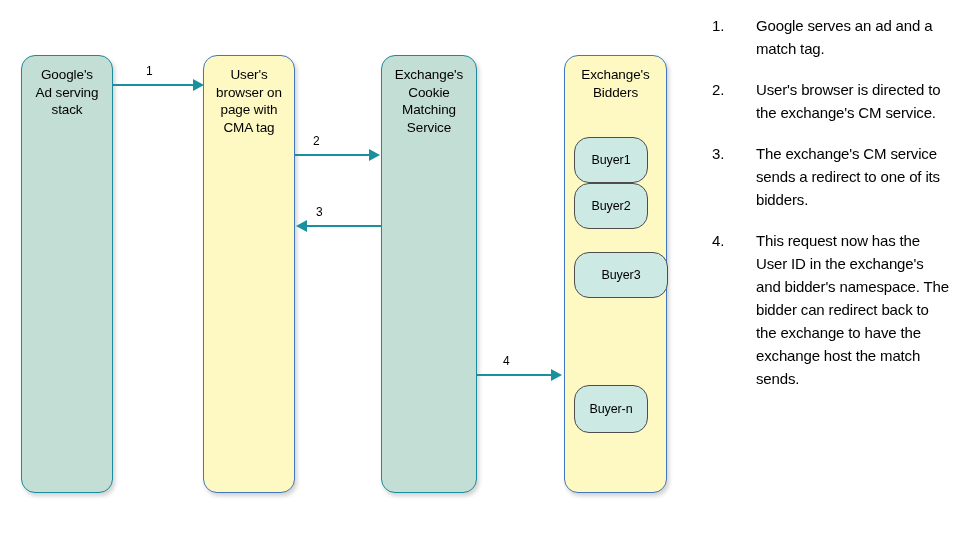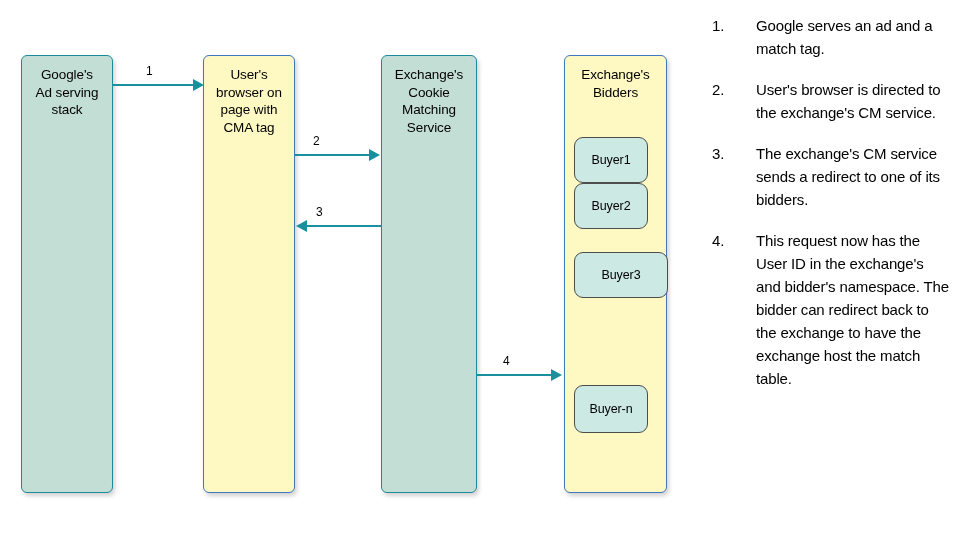--- a/index.html
+++ b/index.html
@@ -19,21 +19,21 @@
     position: absolute;
     left: 0; top: 0;
     width: 960px;
     height: 540px;
   }
 
   
   .lane {
     position: absolute;
     box-sizing: border-box;
-    border-radius: 6px;
+    border-radius: 14px;
     border: 1px solid #1b8a9b;
     box-shadow: 2px 3px 4px rgba(0,0,0,0.18);
     display: flex;
     justify-content: center;
   }
   .lane-label {
     font-size: 13.5px;
     line-height: 17.5px;
     text-align: center;
     padding: 10px 6px 0 6px;
@@ -48,21 +48,21 @@
     background: #fef9c3;
     border-color: #3f78c0;
   }
 
   
   .buyer {
     position: absolute;
     box-sizing: border-box;
     background: #cce9e3;
     border: 1px solid #4d4d4d;
-    border-radius: 9px;
+    border-radius: 15px;
     display: flex;
     align-items: center;
     justify-content: center;
     font-size: 12.5px;
     letter-spacing: -0.1px;
   }
 
   
   .arrow-line {
     position: absolute;
@@ -181,17 +181,17 @@
     <div class="step">
       <span class="step-num">2.</span>
       <span class="step-text">User's browser is directed to the exchange's CM service.</span>
     </div>
     <div class="step">
       <span class="step-num">3.</span>
       <span class="step-text">The exchange's CM service sends a redirect to one of its bidders.</span>
     </div>
     <div class="step">
       <span class="step-num">4.</span>
-      <span class="step-text">This request now has the User ID in the exchange's and bidder's namespace. The bidder can redirect back to the exchange to have the exchange host the match table.</span>
+      <span class="step-text">This request now has the User ID in the exchange's and bidder's namespace. The bidder can redirect back to the exchange to have the exchange host the match sends.</span>
     </div>
   </div>
 
 </div>
 
 </body></html>

